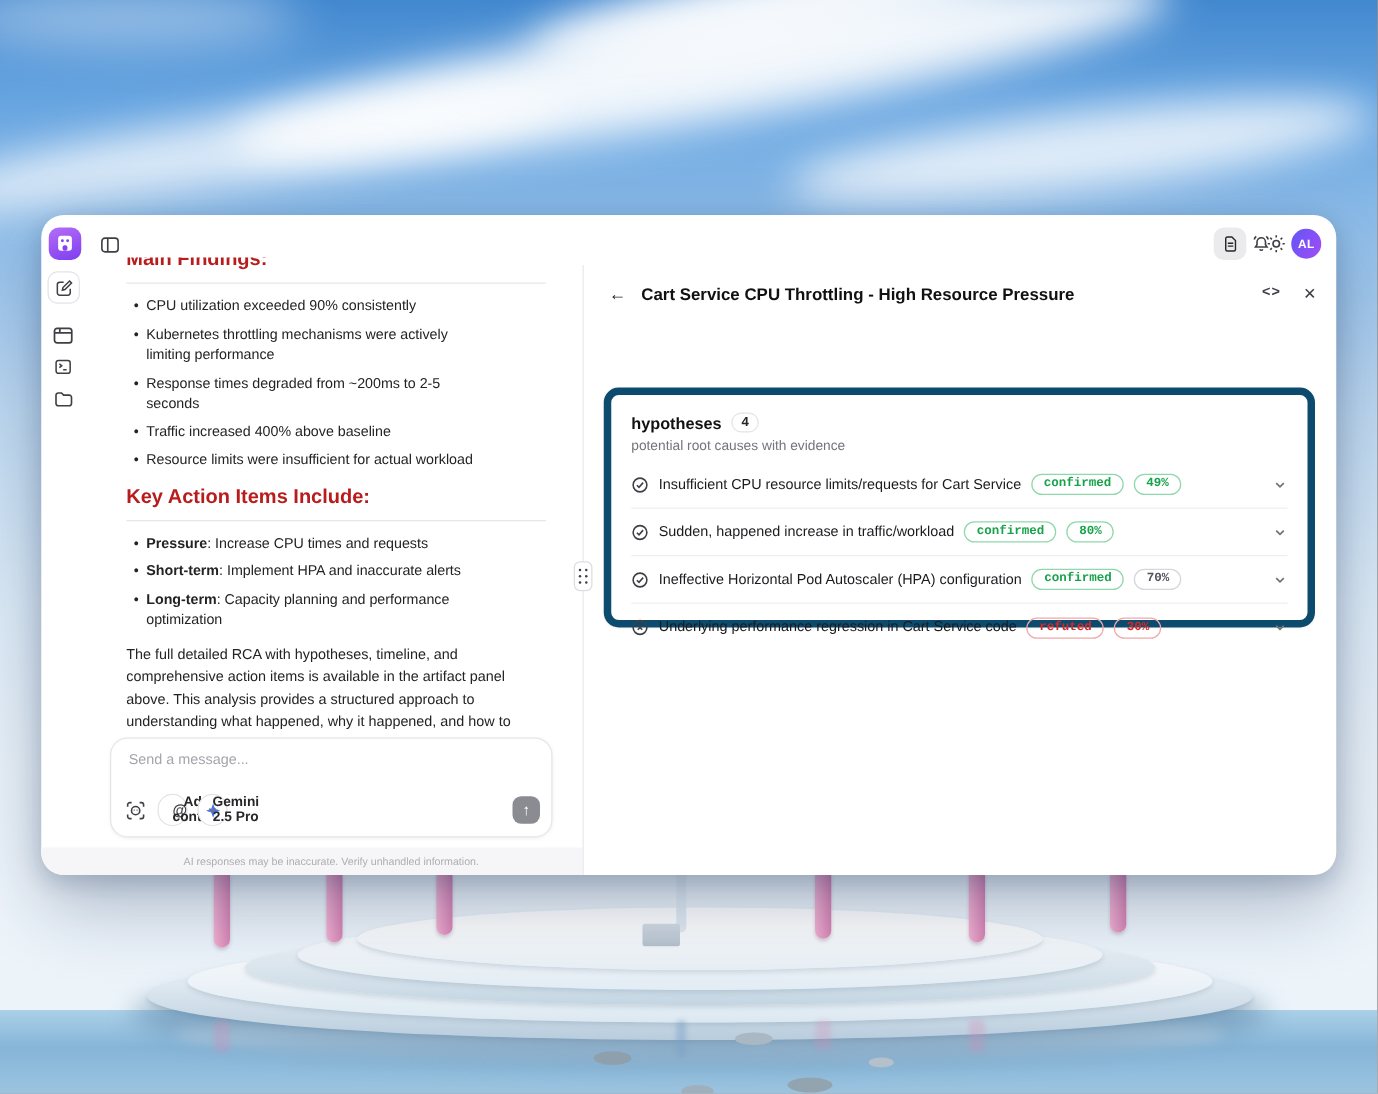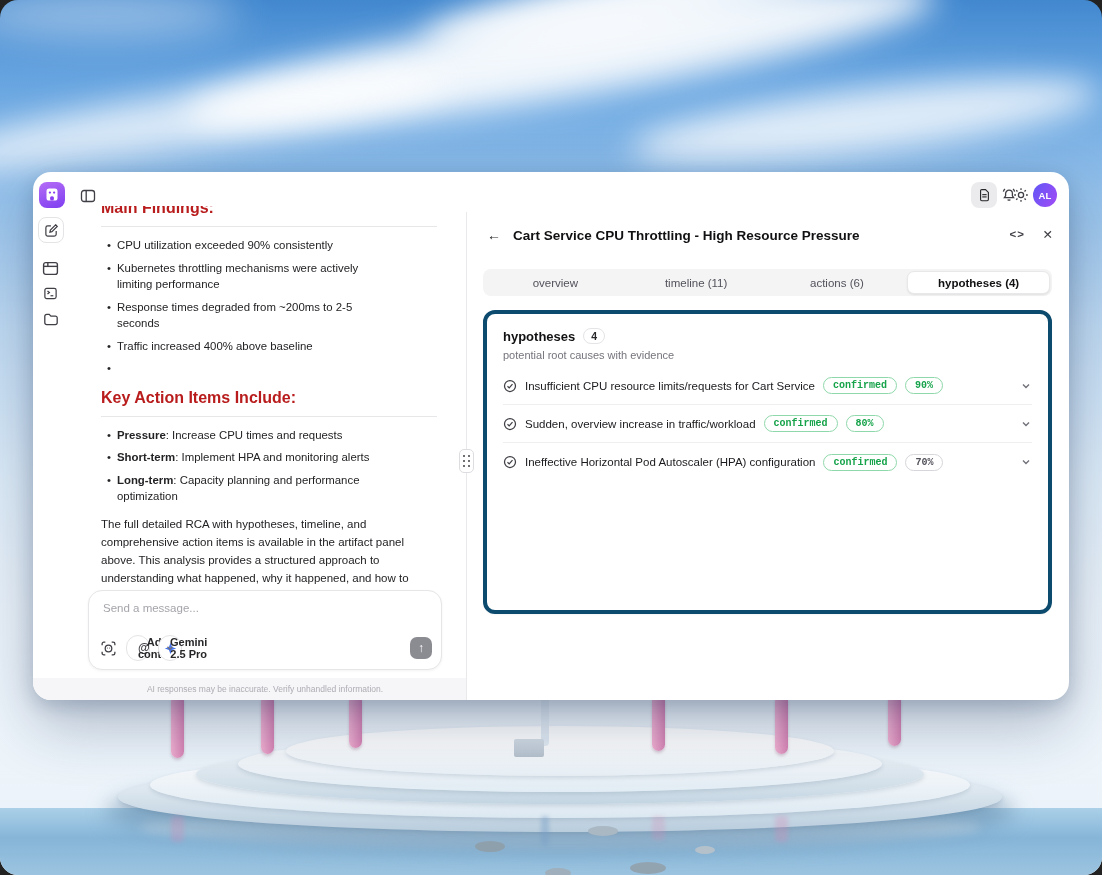--- a/index.html
+++ b/index.html
@@ -1,18 +1,18 @@
 <!DOCTYPE html>
 <html><head>
 <meta charset="utf-8">
 <style>
   * { margin:0; padding:0; box-sizing:border-box; }
   body { font-family:"Liberation Sans", sans-serif; background:#222; }
   .stage { position:relative; width:1102px; height:875px; overflow:hidden;
-    background:linear-gradient(180deg,#4288cf 0%,#66a4e0 9%,#93c0ea 22%,#c0daf2 38%,#deecf8 55%,#ebf3fa 70%,#eef5fb 82%,#eaf2f9 100%);border-radius:18px;}
+    background:linear-gradient(180deg,#4288cf 0%,#66a4e0 9%,#93c0ea 22%,#c0daf2 38%,#deecf8 55%,#ebf3fa 70%,#eef5fb 82%,#eaf2f9 100%);}
   
   .scene, .scene div { position:absolute; }
   .corner-shade{ inset:0; background:radial-gradient(520px 300px at 0% 0%, rgba(35,105,185,.55), rgba(35,105,185,0) 70%);}
   .cloud{ background:rgba(255,255,255,.9); border-radius:50%; filter:blur(16px);}
   .c1{ left:180px; top:14px; width:760px; height:84px; transform:rotate(-9deg);}
   .c2{ left:-70px; top:92px; width:520px; height:56px; transform:rotate(-9deg); opacity:.8;}
   .c3{ left:630px; top:90px; width:470px; height:62px; transform:rotate(-7deg); opacity:.85;}
   .c4{ left:420px; top:-28px; width:430px; height:62px; transform:rotate(-10deg);}
   .c5{ left:-40px; top:-10px; width:280px; height:46px; opacity:.5; filter:blur(20px);}
   .water{ left:0; top:808px; width:1102px; height:67px;
@@ -99,21 +99,21 @@
   .back-btn{ left:20px; top:15px; font-size:14px; color:#27272a;}
   .art-title{ left:46px; top:16px; font-size:13.5px; font-weight:600; color:#111113;}
   .code-btn{ right:44px; top:16px; font-size:11.5px; font-weight:700; color:#3f3f46; letter-spacing:1px;}
   .close-btn{ right:16px; top:15px; font-size:12.5px; color:#3f3f46;}
   .tabs{ left:16px; right:17px; top:57px; height:27px; background:#f4f4f5; border-radius:8px;
     display:flex; padding:2px; }
   .tab{ position:relative; flex:1; display:flex; align-items:center; justify-content:center;
     font-size:11.5px; color:#52525b; border-radius:7px;}
   .tab.active{ background:#fff; border:1px solid #e8e8ea; box-shadow:0 1px 2px rgba(0,0,0,.08);
     color:#111113; font-weight:600;}
-  .card{ left:16px; right:17px; top:98px; height:304px; background:#fff; border:4px solid #0c4a6e;
+  .card{ left:16px; right:17px; top:98px; height:192px; background:#fff; border:6px solid #0c4a6e;
     border-radius:12px; box-shadow:0 1px 2px rgba(0,0,0,.04); padding:14px 16px 0;}
   .card *{ position:static;}
   .card-head{ display:flex; align-items:center; gap:8px;}
   .card-title{ font-size:13px; font-weight:700; color:#111113;}
   .count-pill{ border:1px solid #e4e4e7; border-radius:999px; font-size:10.5px; color:#27272a;
     padding:1px 7px; font-weight:600;}
   .card-sub{ font-size:11px; color:#74747c; margin-top:5px;}
   .hyp-rows{ margin-top:6px;}
   .hyp-row{ display:flex; align-items:center; gap:8px; height:38px; border-bottom:1px solid #efeff1; cursor:pointer;}
   .hyp-row:last-child{ border-bottom:none;}
@@ -244,32 +244,33 @@
           <li>
             <span class="dot">•</span>
             <span>Response times degraded from ~200ms to 2-5 seconds</span>
           </li>
           <li>
             <span class="dot">•</span>
             <span>Traffic increased 400% above baseline</span>
           </li>
           <li>
             <span class="dot">•</span>
+            <span>Resource limits were insufficient for actual workload</span>
           </li>
         </ul>
       <h3 class="h2">Key Action Items Include:</h3>
       <hr>
       <ul id="actions">
           <li>
             <span class="dot">•</span>
             <span><b>Pressure</b><span>: Increase CPU times and requests</span></span>
           </li>
           <li>
             <span class="dot">•</span>
-            <span><b>Short-term</b><span>: Implement HPA and monitoring alerts</span></span>
+            <span><b>Short-term</b><span>: Implement HPA and inaccurate alerts</span></span>
           </li>
           <li>
             <span class="dot">•</span>
             <span><b>Long-term</b><span>: Capacity planning and performance optimization</span></span>
           </li>
         </ul>
       <p>The full detailed RCA with hypotheses, timeline, and comprehensive action items is available in the artifact panel above. This analysis provides a structured approach to understanding what happened, why it happened, and how to prevent similar incidents in the future.</p>
     </div>
 
     <div class="composer">
@@ -316,59 +317,53 @@
         <i></i>
         <i></i>
     </div>
 
     <div class="artifact">
       <button class="back-btn">←</button>
       <div class="art-title">Cart Service CPU Throttling - High Resource Pressure</div>
       <button class="code-btn">&lt;&gt;</button>
       <button class="close-btn">✕</button>
 
-      <div class="tabs" id="tabs">
-          <div class="tab">overview</div>
-          <div class="tab">timeline (11)</div>
-          <div class="tab">actions (6)</div>
-          <div class="tab active">hypotheses (4)</div>
-        </div>
 
       <div class="card">
         <div class="card-head">
           <span class="card-title">hypotheses</span>
           <span class="count-pill">4</span>
         </div>
         <div class="card-sub">potential root causes with evidence</div>
         <div class="hyp-rows" id="hyp-rows">
             <div class="hyp-row">
               <span class="hyp-ic">
                 <svg width="14" height="14" viewBox="0 0 14 14" fill="none" stroke="#3f3f46" stroke-width="1.25">
                   <circle cx="7" cy="7" r="5.5"></circle>
                   <path d="M4.5 7.2l1.7 1.7 3.3-3.8"></path>
                 </svg>
               </span>
               <span class="hyp-text">Insufficient CPU resource limits/requests for Cart Service</span>
               <span class="badge green">confirmed</span>
-              <span class="badge green">90%</span>
+              <span class="badge green">49%</span>
               <span class="spacer"></span>
               <span class="hyp-chev">
                 <svg width="12" height="12" viewBox="0 0 12 12" fill="none" stroke="#71717a" stroke-width="1.4">
                   <path d="M3 4.5l3 3 3-3"></path>
                 </svg>
               </span>
             </div>
             <div class="hyp-row">
               <span class="hyp-ic">
                 <svg width="14" height="14" viewBox="0 0 14 14" fill="none" stroke="#3f3f46" stroke-width="1.25">
                   <circle cx="7" cy="7" r="5.5"></circle>
                   <path d="M4.5 7.2l1.7 1.7 3.3-3.8"></path>
                 </svg>
               </span>
-              <span class="hyp-text">Sudden, overview increase in traffic/workload</span>
+              <span class="hyp-text">Sudden, happened increase in traffic/workload</span>
               <span class="badge green">confirmed</span>
               <span class="badge green">80%</span>
               <span class="spacer"></span>
               <span class="hyp-chev">
                 <svg width="12" height="12" viewBox="0 0 12 12" fill="none" stroke="#71717a" stroke-width="1.4">
                   <path d="M3 4.5l3 3 3-3"></path>
                 </svg>
               </span>
             </div>
             <div class="hyp-row">
@@ -381,17 +376,34 @@
               <span class="hyp-text">Ineffective Horizontal Pod Autoscaler (HPA) configuration</span>
               <span class="badge green">confirmed</span>
               <span class="badge gray">70%</span>
               <span class="spacer"></span>
               <span class="hyp-chev">
                 <svg width="12" height="12" viewBox="0 0 12 12" fill="none" stroke="#71717a" stroke-width="1.4">
                   <path d="M3 4.5l3 3 3-3"></path>
                 </svg>
               </span>
             </div>
+            <div class="hyp-row">
+              <span class="hyp-ic">
+                <svg width="14" height="14" viewBox="0 0 14 14" fill="none" stroke="#3f3f46" stroke-width="1.25">
+                  <circle cx="7" cy="7" r="5.5"></circle>
+                  <path d="M5.2 5.2l3.6 3.6M8.8 5.2l-3.6 3.6"></path>
+                </svg>
+              </span>
+              <span class="hyp-text">Underlying performance regression in Cart Service code</span>
+              <span class="badge red">refuted</span>
+              <span class="badge red">30%</span>
+              <span class="spacer"></span>
+              <span class="hyp-chev">
+                <svg width="12" height="12" viewBox="0 0 12 12" fill="none" stroke="#71717a" stroke-width="1.4">
+                  <path d="M3 4.5l3 3 3-3"></path>
+                </svg>
+              </span>
+            </div>
           </div>
       </div>
     </div>
   </div>
 </div>
 
 </body></html>

